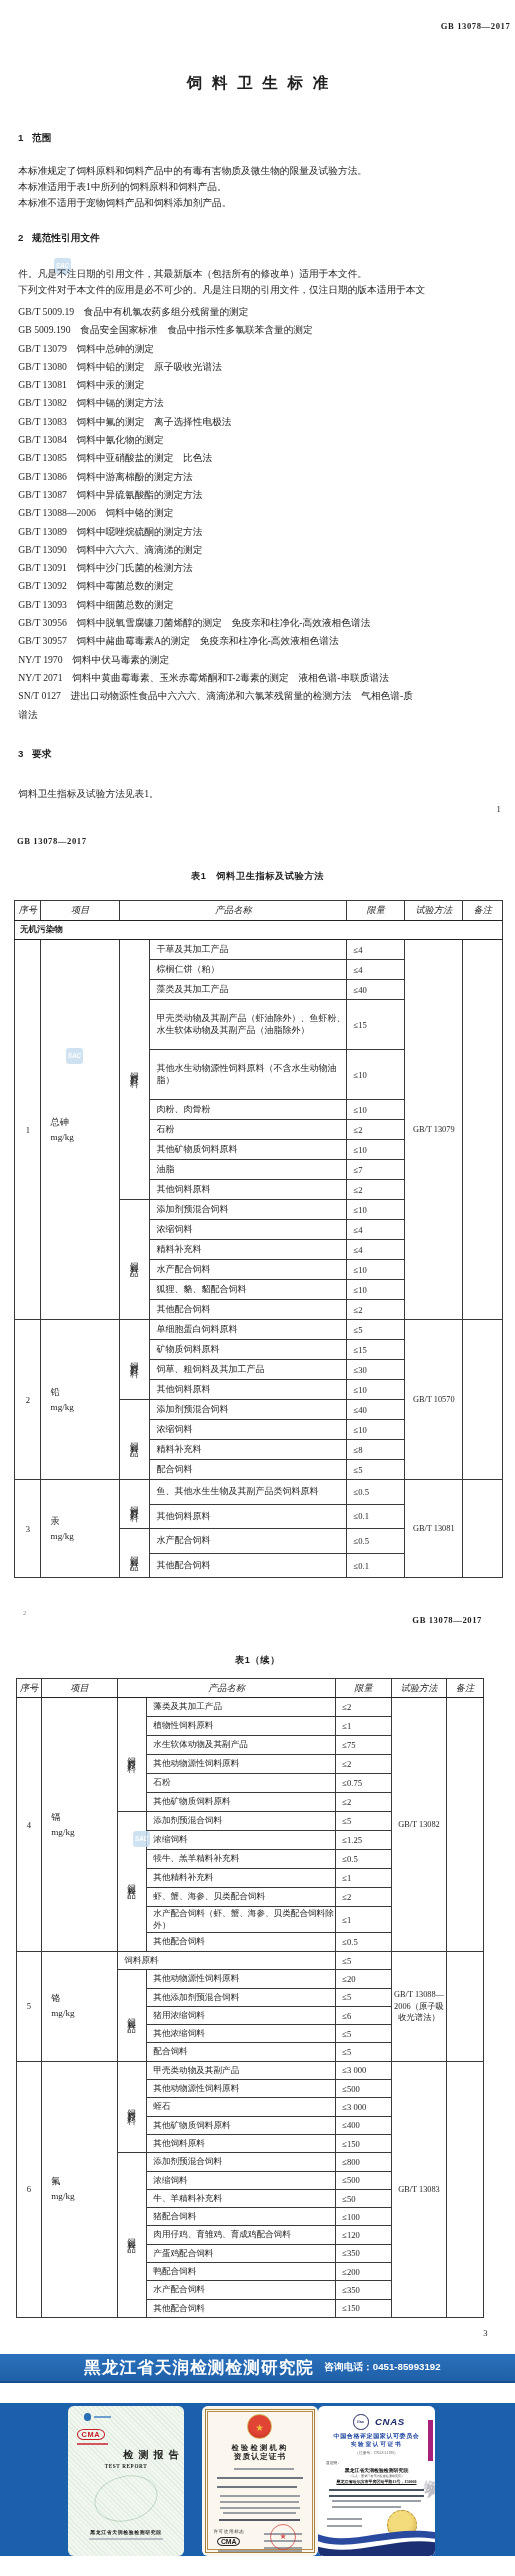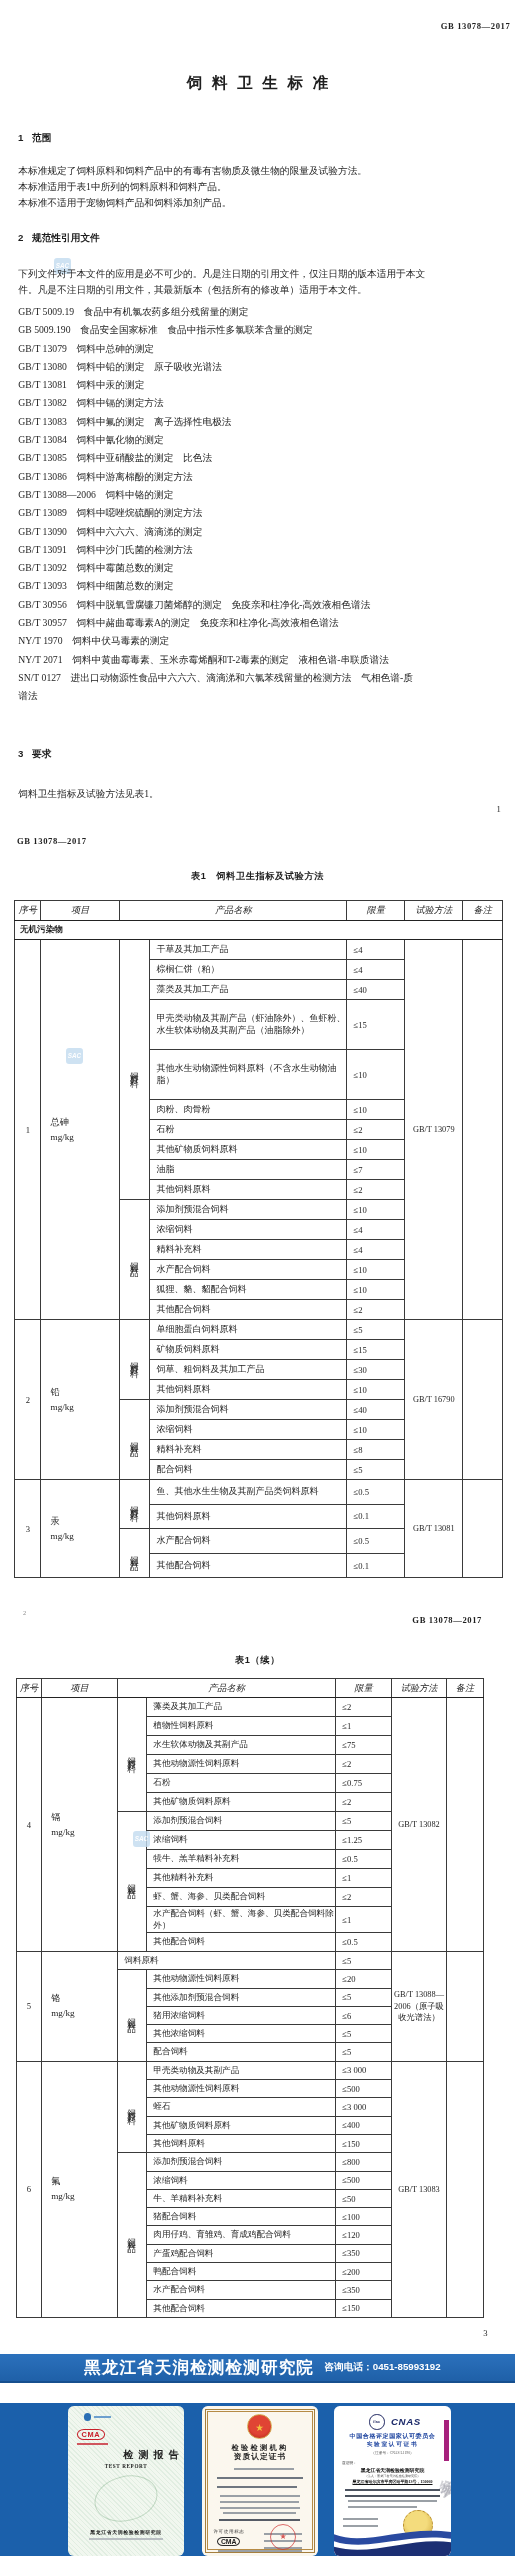--- a/index.html
+++ b/index.html
@@ -97,21 +97,21 @@
   .c2-mark { position:absolute; left:11.4px; top:123px; font-size:4.6px; color:#333; letter-spacing:0.6px; }
   .c2-cma { position:absolute; left:15px; top:131px; color:#1d1d1d; border:1.1px solid #2a2a2a;
             border-radius:6.9px/5.2px; font:bold 6.9px "Liberation Sans",sans-serif; padding:0 2.9px; }
   .c2-d1 { left:62px; top:127px; width:38px; height:1.7px; }
   .c2-d2 { left:62px; top:134px; width:38px; height:1.7px; }
   .c2-d3 { left:62px; top:141px; width:38px; height:1.7px; }
   .c2-seal { position:absolute; left:68px; top:118px; width:26px; height:26px; border:1.7px solid rgba(205,45,45,.7);
              border-radius:50%; text-align:center; line-height:24px; color:rgba(205,45,45,.8); font-size:8px; }
   .c2-bot { left:16px; top:144px; width:84px; height:1.7px; }
 
-  .card3 { left:334px; width:117px; }
+  .card3 { left:318px; width:117px; }
   .c3-ilac { position:absolute; left:35px; top:8.6px; width:15.5px; height:15.5px; border:1.1px solid #232a63;
              border-radius:50%; color:#232a63; font:bold 3.7px "Liberation Sans",sans-serif;
              text-align:center; line-height:14.3px; letter-spacing:0.3px; }
   .c3-cnas { position:absolute; left:57px; top:9.7px; color:#1c2a6a; font:bold italic 9.7px "Liberation Sans",sans-serif;
              letter-spacing:0.6px; }
   .c3-committee { position:absolute; top:26px; width:100%; text-align:center; font-size:6px; font-weight:bold;
                   color:#1f45a0; letter-spacing:0.6px; }
   .c3-title { position:absolute; top:35px; width:100%; text-align:center; font-size:5.7px; font-weight:bold;
               color:#1f45a0; letter-spacing:1.7px; }
   .c3-reg { position:absolute; top:44px; width:100%; text-align:center; font-size:3.7px; color:#555; }
@@ -150,34 +150,35 @@
       <div class="line">本标准规定了饲料原料和饲料产品中的有毒有害物质及微生物的限量及试验方法。</div>
       <div class="line">本标准适用于表1中所列的饲料原料和饲料产品。</div>
       <div class="line">本标准不适用于宠物饲料产品和饲料添加剂产品。</div>
     </div>
 
   <div class="abs sec-h" style="top:232px;">
     <span>2</span><span class="t">规范性引用文件</span>
   </div>
   <div class="abs sac" style="left:54px; top:258px;">SAC</div>
   <div class="abs para" style="top:266px; line-height:18px;">
+      <div class="line">件。凡是不注日期的引用文件，其最新版本（包括所有的修改单）适用于本文件。</div>
       <div class="line">下列文件对于本文件的应用是必不可少的。凡是注日期的引用文件，仅注日期的版本适用于本文</div>
-      <div class="line">件。凡是不注日期的引用文件，其最新版本（包括所有的修改单）适用于本文件。</div>
     </div>
   <div class="abs para refs" style="top:303px;">
       <div class="line">GB/T 5009.19　食品中有机氯农药多组分残留量的测定</div>
       <div class="line">GB 5009.190　食品安全国家标准　食品中指示性多氯联苯含量的测定</div>
       <div class="line">GB/T 13079　饲料中总砷的测定</div>
       <div class="line">GB/T 13080　饲料中铅的测定　原子吸收光谱法</div>
       <div class="line">GB/T 13081　饲料中汞的测定</div>
       <div class="line">GB/T 13082　饲料中镉的测定方法</div>
       <div class="line">GB/T 13083　饲料中氟的测定　离子选择性电极法</div>
       <div class="line">GB/T 13084　饲料中氰化物的测定</div>
       <div class="line">GB/T 13085　饲料中亚硝酸盐的测定　比色法</div>
       <div class="line">GB/T 13086　饲料中游离棉酚的测定方法</div>
+      <div class="line">GB/T 13087　饲料中异硫氰酸酯的测定方法</div>
       <div class="line">GB/T 13088—2006　饲料中铬的测定</div>
       <div class="line">GB/T 13089　饲料中噁唑烷硫酮的测定方法</div>
       <div class="line">GB/T 13090　饲料中六六六、滴滴涕的测定</div>
       <div class="line">GB/T 13091　饲料中沙门氏菌的检测方法</div>
       <div class="line">GB/T 13092　饲料中霉菌总数的测定</div>
       <div class="line">GB/T 13093　饲料中细菌总数的测定</div>
       <div class="line">GB/T 30956　饲料中脱氧雪腐镰刀菌烯醇的测定　免疫亲和柱净化-高效液相色谱法</div>
       <div class="line">GB/T 30957　饲料中赭曲霉毒素A的测定　免疫亲和柱净化-高效液相色谱法</div>
       <div class="line">NY/T 1970　饲料中伏马毒素的测定</div>
       <div class="line">NY/T 2071　饲料中黄曲霉毒素、玉米赤霉烯酮和T-2毒素的测定　液相色谱-串联质谱法</div>
@@ -302,21 +303,21 @@
           <td class="no" rowspan="8">2</td>
           <td class="item" rowspan="8">
             <div>铅</div>
             <div>mg/kg</div>
           </td>
           <td class="cat" rowspan="4">
             <div class="vert">饲料原料</div>
           </td>
           <td class="pname">单细胞蛋白饲料原料</td>
           <td class="limit">≤5</td>
-          <td class="method" rowspan="8">GB/T 16790</td>
+          <td class="method" rowspan="8">GB/T 10570</td>
           <td class="note" rowspan="8"></td>
         </tr>
         <tr>
           <td class="pname">矿物质饲料原料</td>
           <td class="limit">≤15</td>
         </tr>
         <tr>
           <td class="pname">饲草、粗饲料及其加工产品</td>
           <td class="limit">≤30</td>
         </tr>

